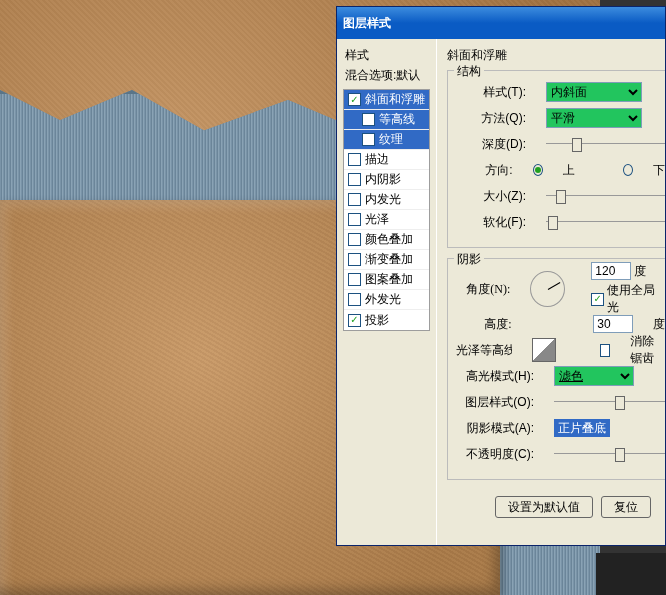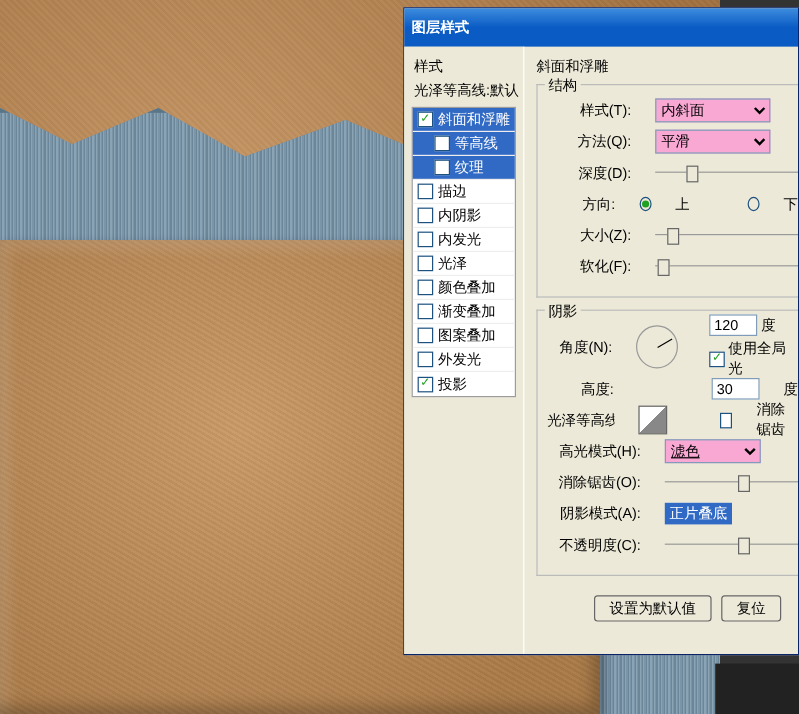--- a/index.html
+++ b/index.html
@@ -51,22 +51,22 @@
   .fx-item:last-child { border-bottom: none; }
   .cb { width: 13px; height: 13px; border: 1px solid #1c5180; background: #fff; display: inline-flex; align-items: center; justify-content: center; font-size: 10px; color: #21a121; line-height: 1; }
   .cb.checked::after { content: "✓"; }
 
   .right-col { flex: 1; padding: 8px 0 8px 10px; overflow: hidden; }
   .sect-title { font-size: 12px; margin-bottom: 6px; }
   .fieldset { border: 1px solid #bbb; border-right: none; padding: 10px 0 10px 8px; margin-bottom: 10px; position: relative; }
   .fieldset-label { position: absolute; top: -8px; left: 6px; background: #ece9d8; padding: 0 3px; }
   .row { display: flex; align-items: center; height: 22px; margin-bottom: 4px; gap: 20px; }
   .row-label { width: 70px; text-align: right; white-space: nowrap; overflow: hidden; }
-  .row-label.sm { width: 56px; }
-  select { height: 20px; font-size: 12px; border: 1px solid #7f9db9; background: #f9a8d4; }
+  .row-label.sm { width: 56px; font-family: Liberation Serif, serif; }
+  select { height: 20px; font-size: 12px; border: 1px solid #7f9db9; background: #22c55e; }
   .sel-wide { width: 96px; }
   .sel-mode { width: 80px; text-decoration: underline; }
   .slider { flex: 1; height: 18px; position: relative; }
   .slider::before { content: ""; position: absolute; left: 0; right: 0; top: 8px; height: 1px; background: #999; }
   .slider::after { content: ""; position: absolute; top: 3px; width: 8px; height: 12px; background: #ece9d8; border: 1px solid #666; left: var(--p, 30%); }
   .radio { width: 12px; height: 12px; border: 1px solid #1c5180; border-radius: 50%; display: inline-flex; align-items: center; justify-content: center; }
   .radio.on::after { content: ""; width: 6px; height: 6px; border-radius: 50%; background: #21a121; }
   .numfield { width: 40px; height: 18px; border: 1px solid #7f9db9; background: #fff; padding: 0 3px; font-size: 12px; display: inline-flex; align-items: center; }
   .angle-ctl { width: 36px; height: 36px; border: 1px solid #999; border-radius: 50%; position: relative; margin-right: 6px; }
   .angle-ctl::after { content: ""; position: absolute; left: 50%; top: 50%; width: 14px; height: 1px; background: #000; transform-origin: left; transform: rotate(-30deg); }
@@ -85,21 +85,21 @@
 <div class="dark-strip"></div>
 
 <div class="dialog">
   <div class="titlebar">
     <span>图层样式</span>
   </div>
   <div class="dlg-body">
 
     <div class="left-col">
       <div class="left-hdr">样式</div>
-      <div class="left-sub">光泽等高线:默认</div>
+      <div class="left-sub">混合选项:默认</div>
       <div class="fx-list" id="fx-list">
           <div class="fx-item sel">
             <span class="cb checked"></span>
             <span>斜面和浮雕</span>
           </div>
           <div class="fx-item sel sub">
             <span class="cb"></span>
             <span>等高线</span>
           </div>
           <div class="fx-item sel sub">
@@ -215,21 +215,21 @@
           <span class="cb"></span>
           <span>消除锯齿</span>
         </div>
         <div class="row">
           <span class="row-label" style="width:78px">高光模式(H):</span>
           <select class="sel-mode">
             <option>滤色</option>
           </select>
         </div>
         <div class="row">
-          <span class="row-label" style="width:78px">消除锯齿(O):</span>
+          <span class="row-label" style="width:78px">图层样式(O):</span>
           <div class="slider" style="--p:55%"></div>
         </div>
         <div class="row">
           <span class="row-label" style="width:78px">阴影模式(A):</span>
           <span class="highlight-row">正片叠底</span>
         </div>
         <div class="row">
           <span class="row-label" style="width:78px">不透明度(C):</span>
           <div class="slider" style="--p:55%"></div>
         </div>

